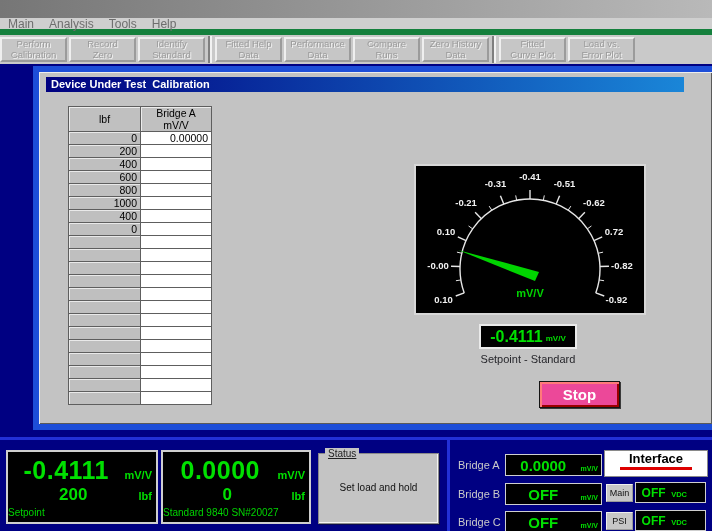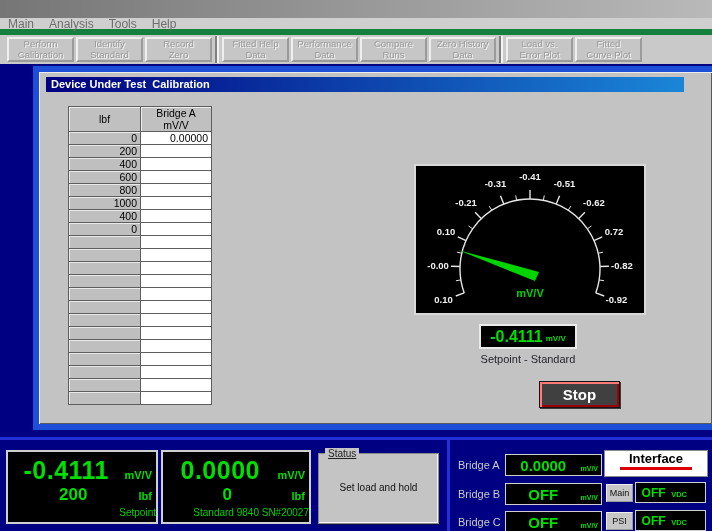--- a/index.html
+++ b/index.html
@@ -18,21 +18,21 @@
   }
   .menubar {
     position:absolute; left:0; top:18px; width:712px; height:17px;
     background:#cfcfcf; border-bottom:6px solid #15803d;
     display:flex; align-items:center; gap:15px; padding-left:8px;
     font-size:12px; color:#6e6e6e;
   }
   .menubar span { cursor:default; }
   .toolbar {
     position:absolute; left:0; top:35px; width:712px; height:29px;
-    background:#c9c9c9; display:flex; align-items:center; padding-left:7px;
+    background:#c9c9c9; display:flex; align-items:center; 
   }
   .tbtn {
     width:67px; height:25px; margin-right:2px;
     background:#c6c6c6;
     border:2px outset #efefef;
     font-size:9.5px; line-height:1.12; text-align:center;
     color:#9b9b9b; text-shadow:1px 1px 0 #f2f2f2;
     display:flex; flex-direction:column; justify-content:center;
   }
   .tsep {
@@ -76,35 +76,35 @@
     display:flex; align-items:center; justify-content:center; gap:3px;
   }
   .gauge-readout .val { color:#00e000; font-weight:bold; font-size:16px; }
   .gauge-readout .unit { color:#00e000; font-weight:bold; font-size:8px; padding-top:4px; }
   .readout-caption {
     position:absolute; left:414px; top:281px; width:150px;
     text-align:center; font-size:11px; color:#26262b;
   }
   .stop-button {
     position:absolute; left:500px; top:309px; width:81px; height:27px;
-    background:#404040; color:#fff; font-weight:bold; font-size:15px;
+    background:#ec4899; color:#fff; font-weight:bold; font-size:15px;
     border:1px solid #141414; text-align:center; line-height:25px;
     box-shadow:inset 2px 2px 0 #ff7a7a, inset -2px -2px 0 #9c0000, 1px 1px 0 #3a3a3a;
     cursor:pointer;
   }
   
   .bottom-topline { position:absolute; left:0; top:437px; width:712px; height:3px; background:#2230d6; }
   .bottom-divider { position:absolute; left:447px; top:437px; width:3px; height:94px; background:#2230d6; }
   .led-box { background:#000; border:2px solid #cfcfcf; position:absolute; color:#00e000; }
   .disp { width:152px; height:74px; top:450px; display:flex; flex-direction:column; justify-content:center; }
   .disp .row { display:flex; align-items:baseline; }
   .disp .big  { flex:1; text-align:center; font-size:25px; font-weight:bold; letter-spacing:0.5px; }
   .disp .mid  { flex:1; text-align:center; font-size:17px; font-weight:bold; }
   .disp .u1   { font-size:11px; font-weight:bold; padding-right:4px; }
-  .disp .cap  { text-align:right; font-size:10px; margin-top:2px; color:#00d400; }
+  .disp .cap  { text-align:left; font-size:10px; margin-top:2px; color:#00d400; }
   .status-box {
     position:absolute; left:318px; top:453px; width:121px; height:71px;
     background:#c4c4c4; border:1px solid #8a8a8a;
     box-shadow:inset -1px -1px 0 #f4f4f4, 1px 1px 0 #0a0a50;
   }
   .status-box .legend {
     position:absolute; left:6px; top:-6px; background:#c4c4c4;
     font-size:10px; color:#222; padding:0 3px;text-decoration:underline;
   }
   .status-box .msg {
@@ -143,52 +143,52 @@
   <span>Tools</span>
   <span>Help</span>
 </div>
 
 <div class="toolbar">
   <div class="tbtn">
     <span>Perform</span>
     <span>Calibration</span>
   </div>
   <div class="tbtn">
+    <span>Record</span>
+    <span>Zero</span>
+  </div>
+  <div class="tbtn">
     <span>Identify</span>
     <span>Standard</span>
   </div>
-  <div class="tbtn">
-    <span>Record</span>
-    <span>Zero</span>
-  </div>
   <div class="tsep"></div>
   <div class="tbtn">
     <span>Fitted Help</span>
     <span>Data</span>
   </div>
   <div class="tbtn">
     <span>Performance</span>
     <span>Data</span>
   </div>
   <div class="tbtn">
     <span>Compare</span>
     <span>Runs</span>
   </div>
   <div class="tbtn">
     <span>Zero History</span>
     <span>Data</span>
   </div>
   <div class="tsep"></div>
   <div class="tbtn">
+    <span>Fitted</span>
+    <span>Curve Plot</span>
+  </div>
+  <div class="tbtn">
     <span>Load vs.</span>
     <span>Error Plot</span>
-  </div>
-  <div class="tbtn">
-    <span>Fitted</span>
-    <span>Curve Plot</span>
   </div>
 </div>
 
 <div class="main-panel">
   <div class="panel-header">Device Under Test  Calibration</div>
 
   <table class="cal-table">
     <thead>
       <tr>
         <th class="col-lbf">lbf</th>

